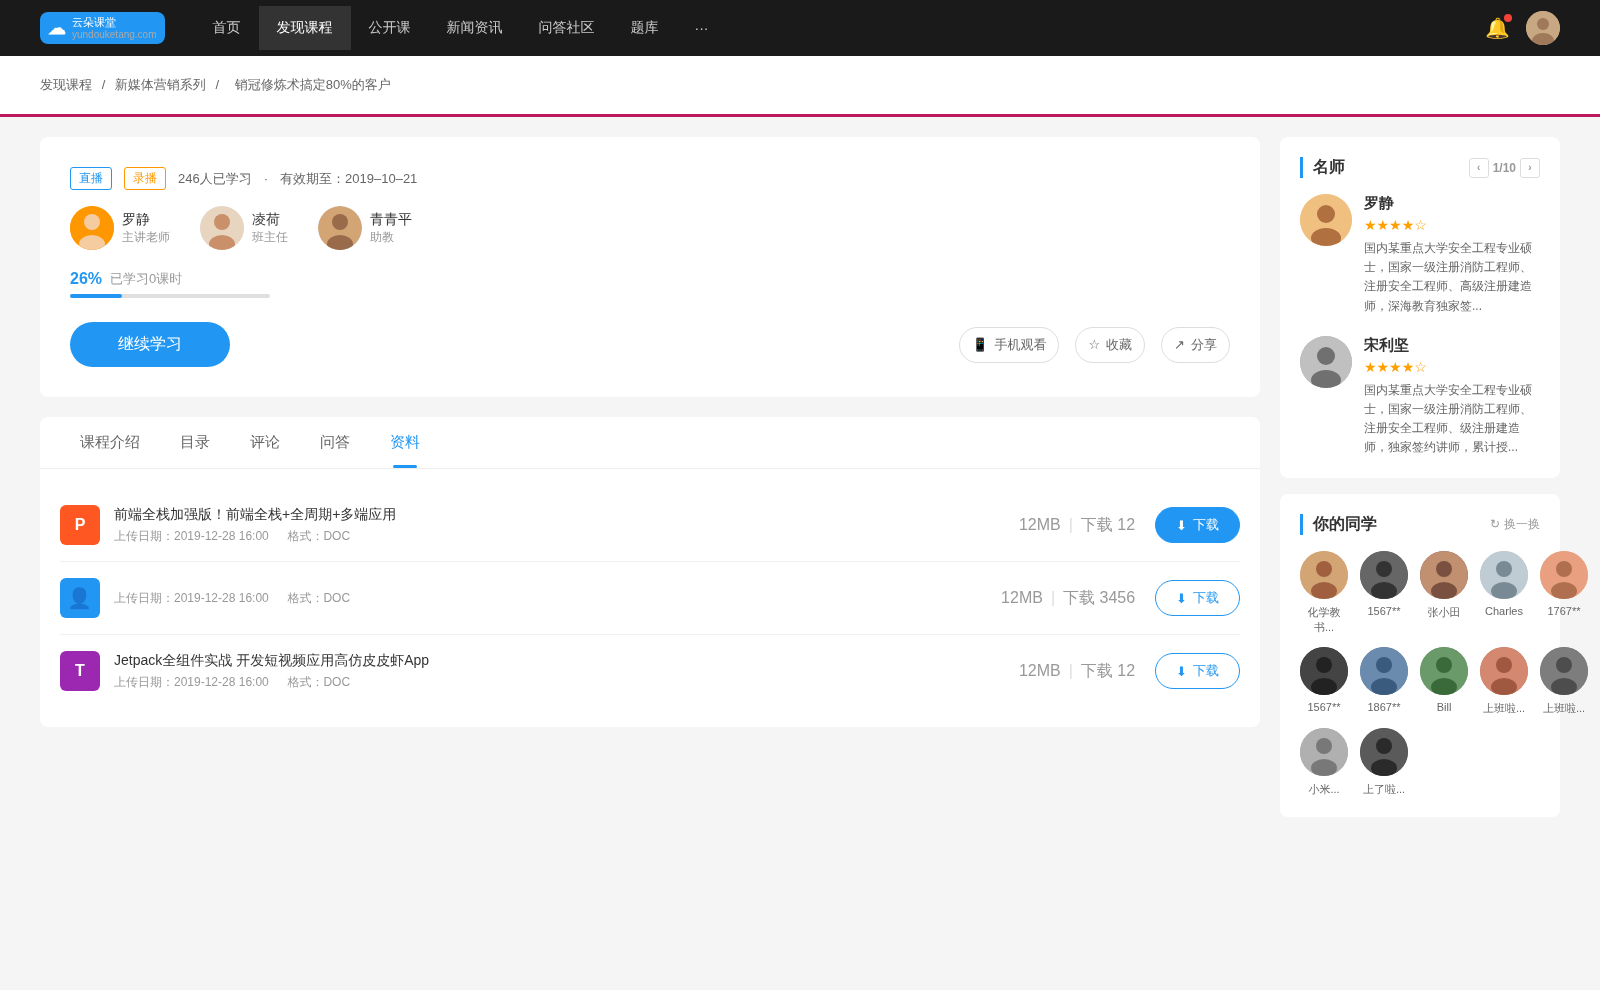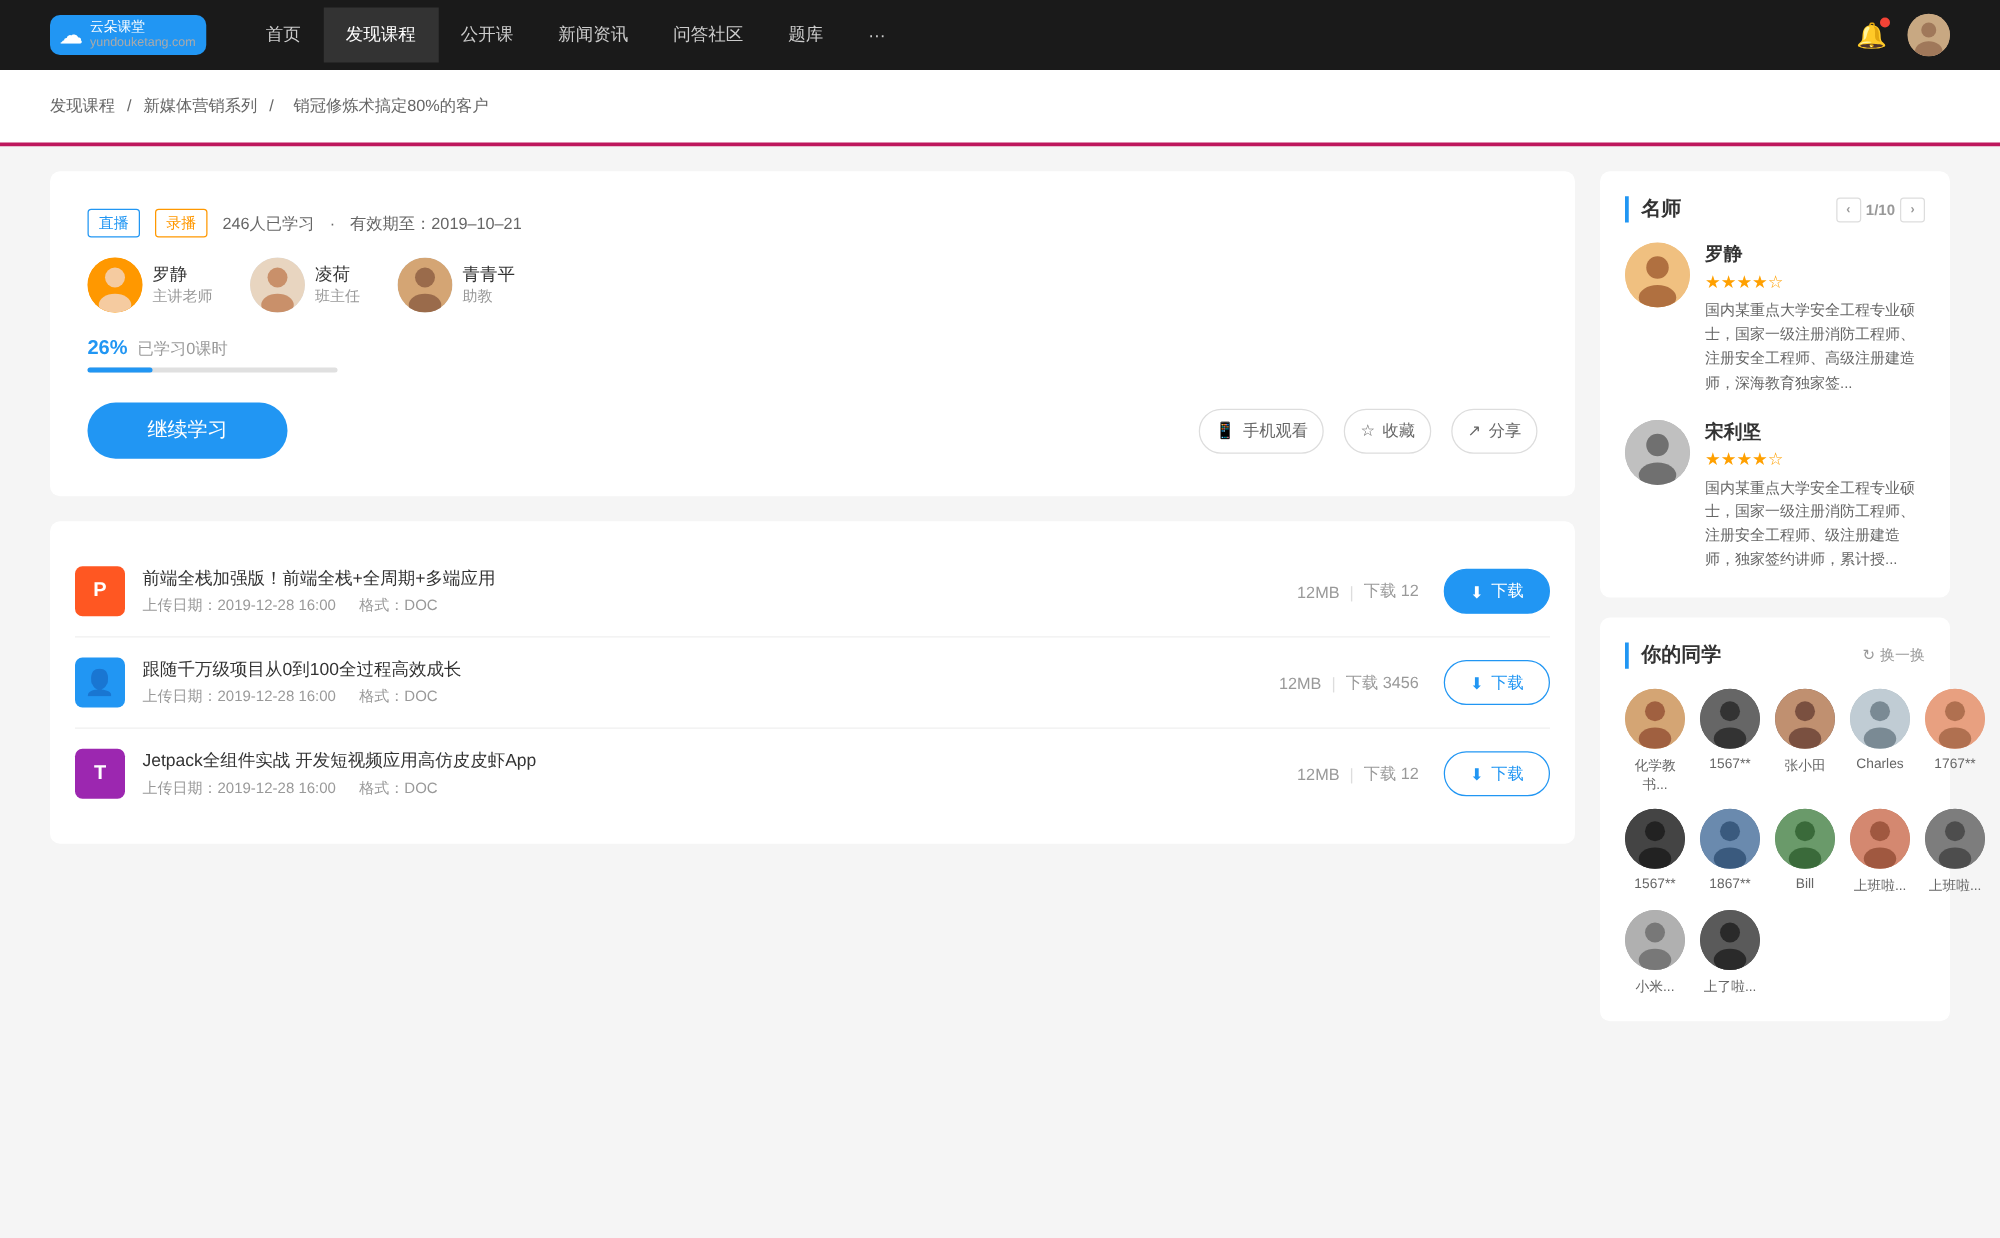--- a/index.html
+++ b/index.html
@@ -66,21 +66,21 @@
 
     
     .file-item { display: flex; align-items: center; padding: 16px 0; border-bottom: 1px solid #f0f0f0; }
     .file-icon { width: 40px; height: 40px; border-radius: 6px; display: flex; align-items: center; justify-content: center; font-size: 16px; font-weight: bold; color: white; margin-right: 14px; flex-shrink: 0; }
     .file-icon-p { background: #ff5722; }
     .file-icon-u { background: #2196f3; }
     .file-icon-t { background: #9c27b0; }
     .file-info { flex: 1; }
     .file-name { font-size: 14px; color: #333; font-weight: 500; margin-bottom: 4px; }
     .file-meta { font-size: 12px; color: #999; }
-    .file-stats { color: #999; font-size: 13px; display: flex; align-items: center; gap: 8px; margin-right: 20px; }
+    .file-stats { color: #999; font-size: 16px; display: flex; align-items: center; gap: 8px; margin-right: 20px; }
     .file-sep { color: #ddd; }
     .btn-download { display: flex; align-items: center; gap: 6px; color: #2196f3; border: 1px solid #2196f3; border-radius: 20px; padding: 8px 20px; cursor: pointer; font-size: 13px; background: white; }
     .btn-download.filled { background: #2196f3; color: white; }
 
     
     .right-sidebar { width: 280px; flex-shrink: 0; }
 
     
     .sidebar-card { background: white; border-radius: 8px; padding: 20px; margin-bottom: 16px; }
     .sidebar-title { font-size: 16px; font-weight: bold; color: #333; border-left: 3px solid #2196f3; padding-left: 10px; margin-bottom: 16px; display: flex; align-items: center; justify-content: space-between; }
@@ -223,20 +223,27 @@
           </button>
           <button class="action-btn">
             <span>↗</span>
             <span>分享</span>
           </button>
         </div>
       </div>
     </div>
 
     <div class="tabs-section">
+      <div class="tabs-header">
+        <div class="tab-item">课程介绍</div>
+        <div class="tab-item">目录</div>
+        <div class="tab-item">评论</div>
+        <div class="tab-item">问答</div>
+        <div class="tab-item active">资料</div>
+      </div>
       <div class="tabs-content">
 
         <div class="file-item">
           <div class="file-icon file-icon-p">P</div>
           <div class="file-info">
             <div class="file-name">前端全栈加强版！前端全栈+全周期+多端应用</div>
             <div class="file-meta">
               <span>上传日期：2019-12-28  16:00</span>
               <span>　</span>
               <span>格式：DOC</span>
@@ -249,21 +256,20 @@
           </div>
           <button class="btn-download filled">
             <span>⬇</span>
             <span>下载</span>
           </button>
         </div>
 
         <div class="file-item">
           <div class="file-icon file-icon-u" style="font-size:20px;">👤</div>
           <div class="file-info">
-            <div class="file-name">跟随千万级项目从0到100全过程高效成长</div>
             <div class="file-meta">
               <span>上传日期：2019-12-28  16:00</span>
               <span>　</span>
               <span>格式：DOC</span>
             </div>
           </div>
           <div class="file-stats">
             <span>12MB</span>
             <span class="file-sep">|</span>
             <span>下载 3456</span>

